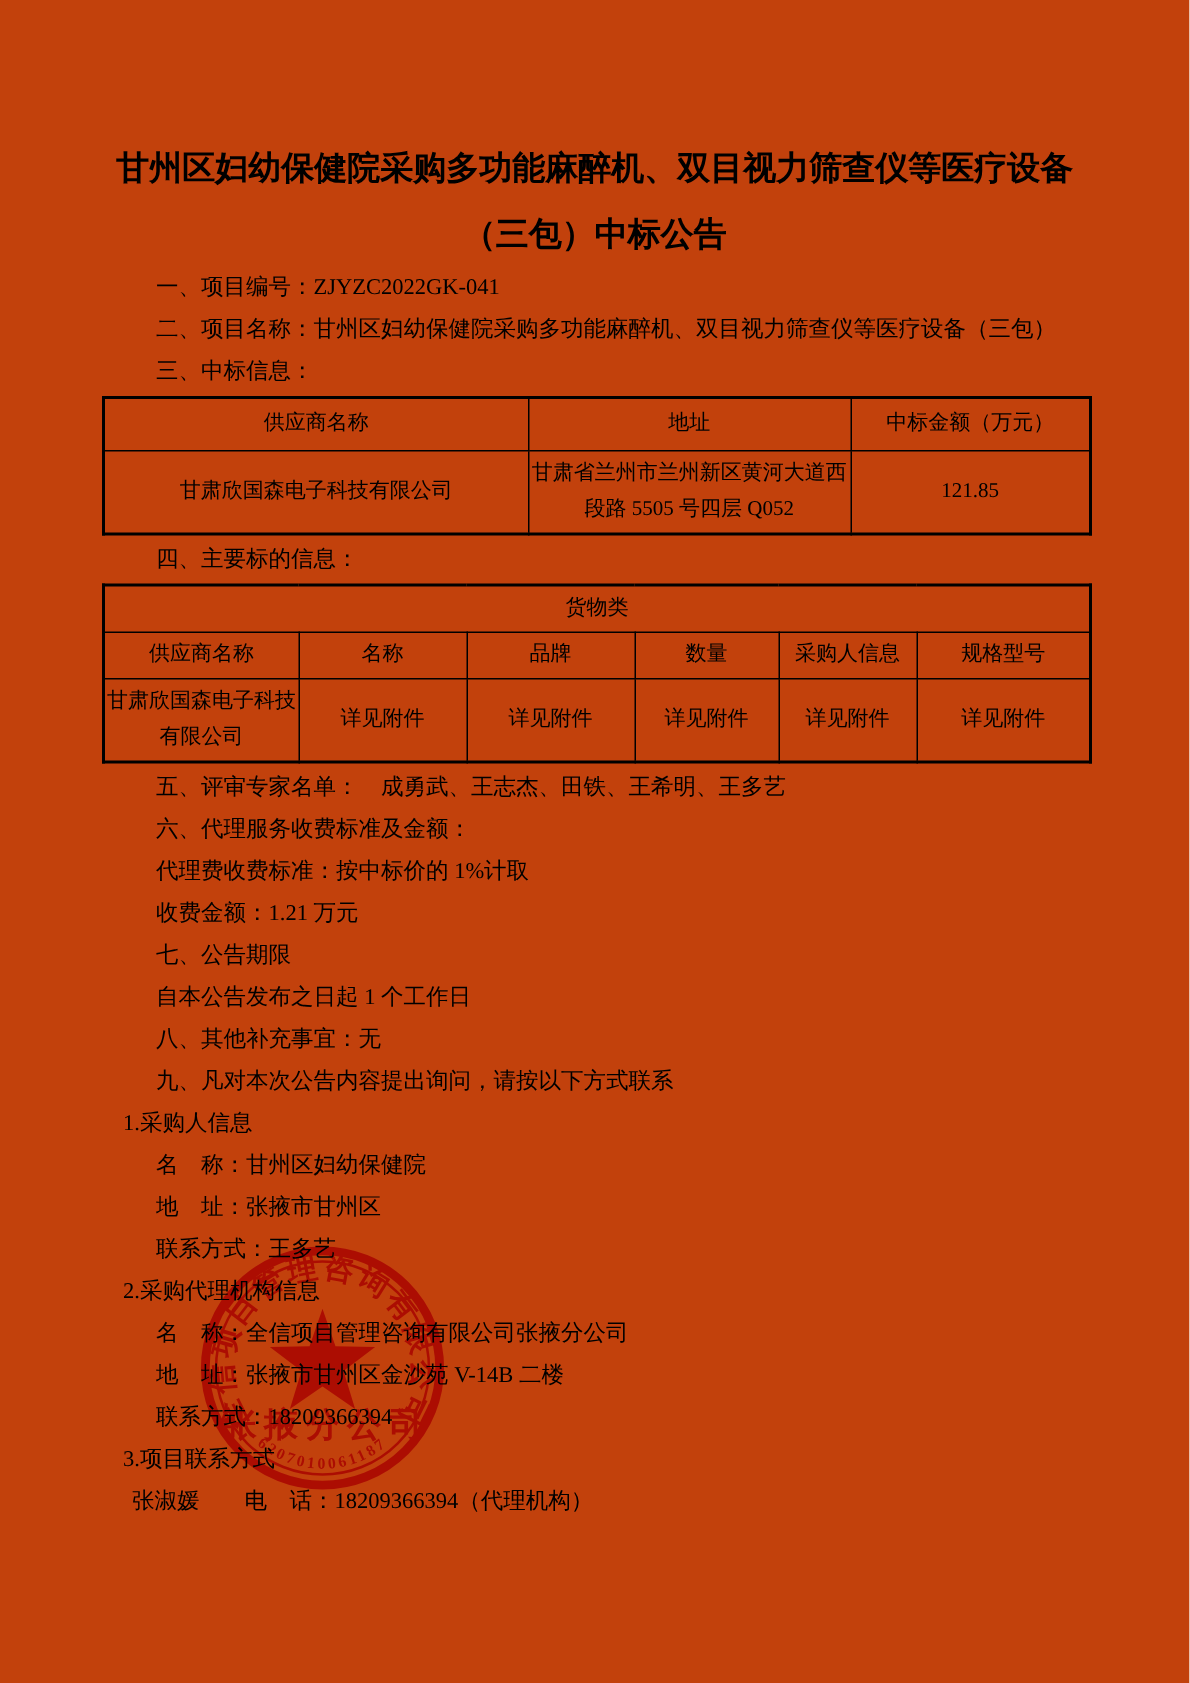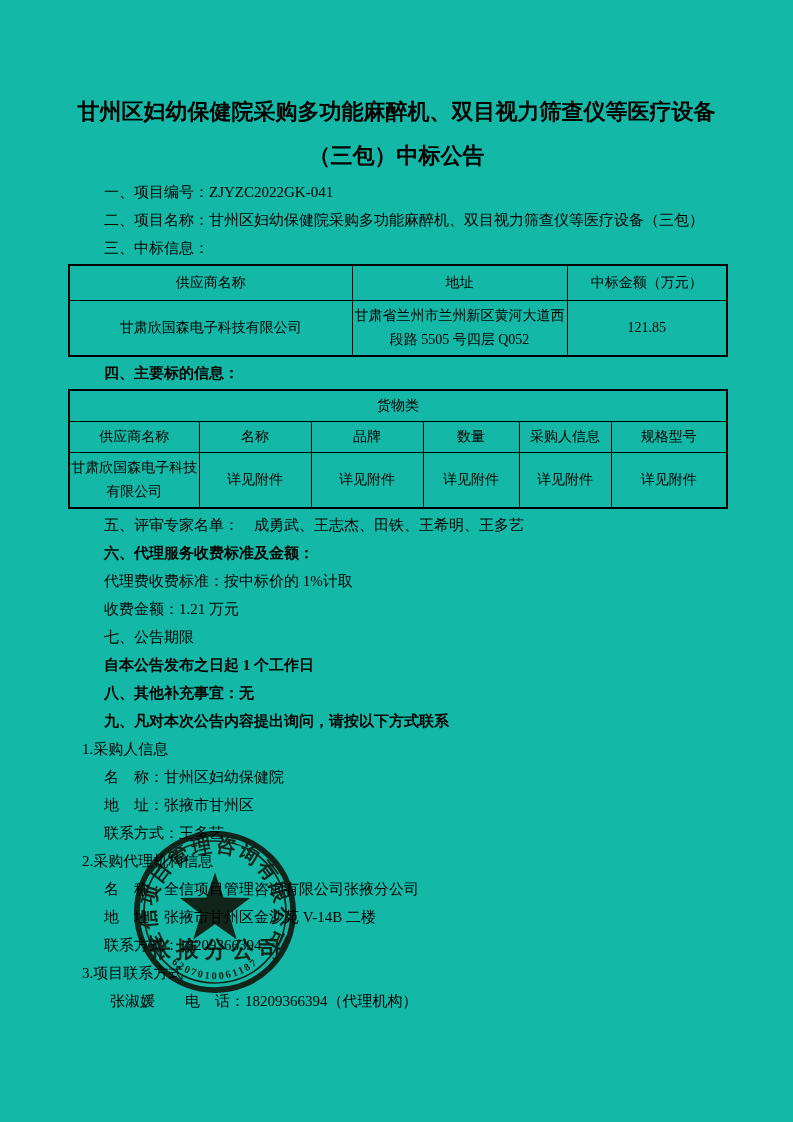--- a/index.html
+++ b/index.html
@@ -1,20 +1,20 @@
 <!DOCTYPE html>
 <html><head>
 <meta charset="utf-8">
 <style>
   html,body{margin:0;padding:0;background:#ffffff;}
   .page{
     position:relative;
     width:793px;height:1122px;
     margin:0 auto;
-    background:#14b8a6;
+    background:#c2410c;
     font-family:"Liberation Serif","DejaVu Serif",serif;
     color:#000;
     overflow:hidden;
   }
   .title{
     padding-top:90px;
     text-align:center;
     font-size:22px;
     font-weight:bold;
     line-height:44px;
@@ -22,22 +22,22 @@
   .title span{display:block;}
   .doc p{
     margin:0;
     padding-left:104px;
     padding-right:60px;
     font-size:15px;
     line-height:28px;
     white-space:pre-wrap;
   }
   .doc p.sub1{padding-left:82px;}
-  .doc p.indent2{padding-left:110px;}
-  .bold{font-weight:bold;}
+  .doc p.indent2{padding-left:88px;}
+  .bold{font-weight:normal;}
   table{
     border-collapse:collapse;
     table-layout:fixed;
     margin:2px 0 2px 68px;
     font-size:14px;
   }
   table,td,th{border:1px solid #000;}
   table{border-width:2px;}
   td{
     text-align:center;

